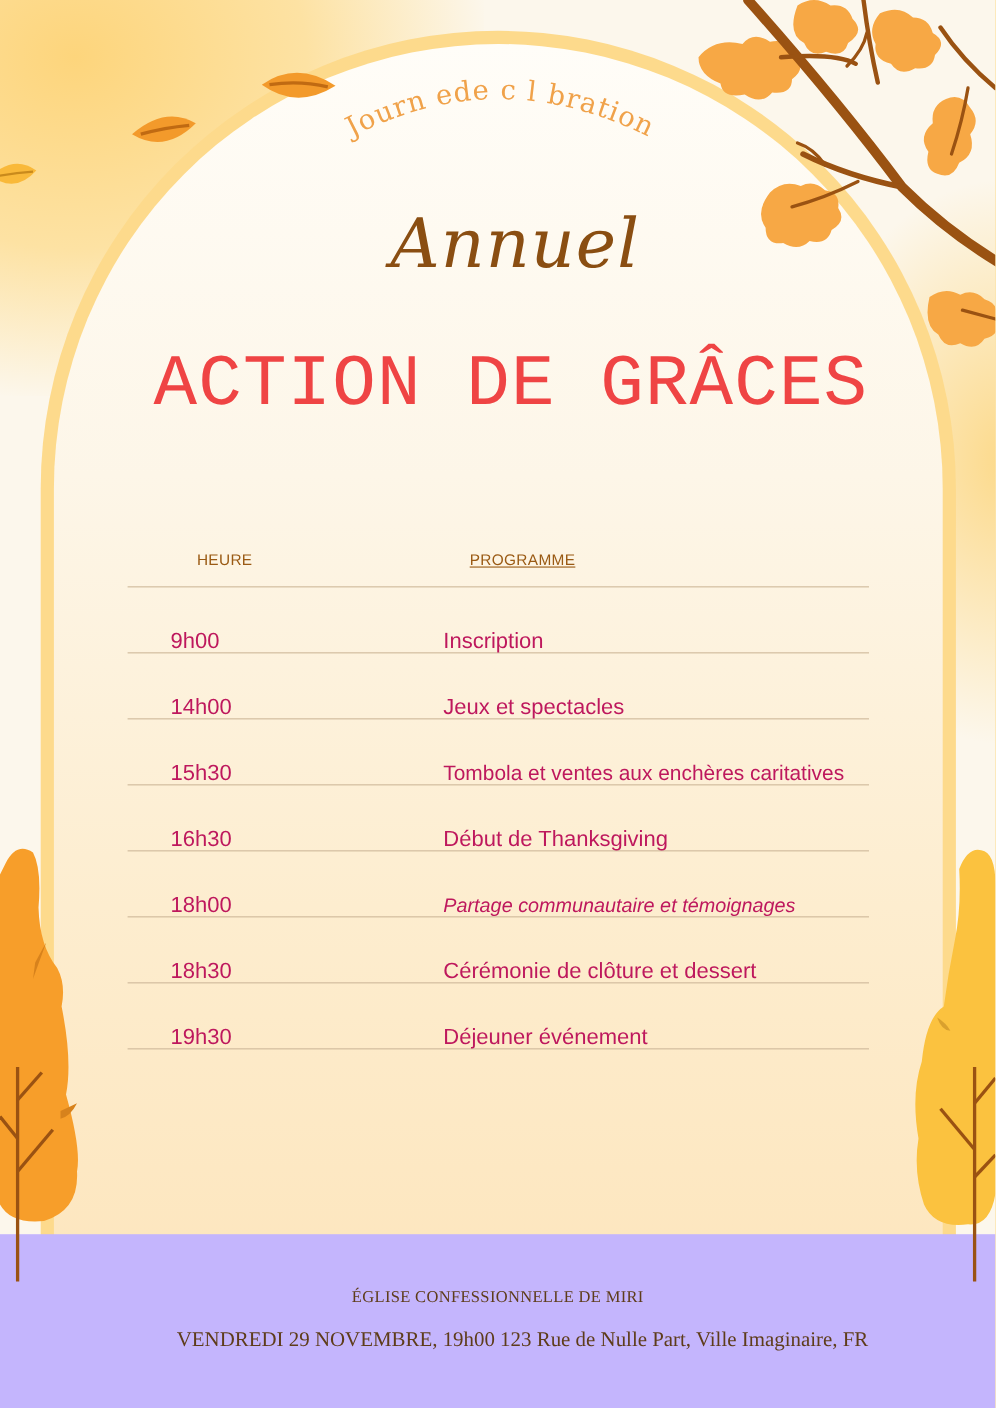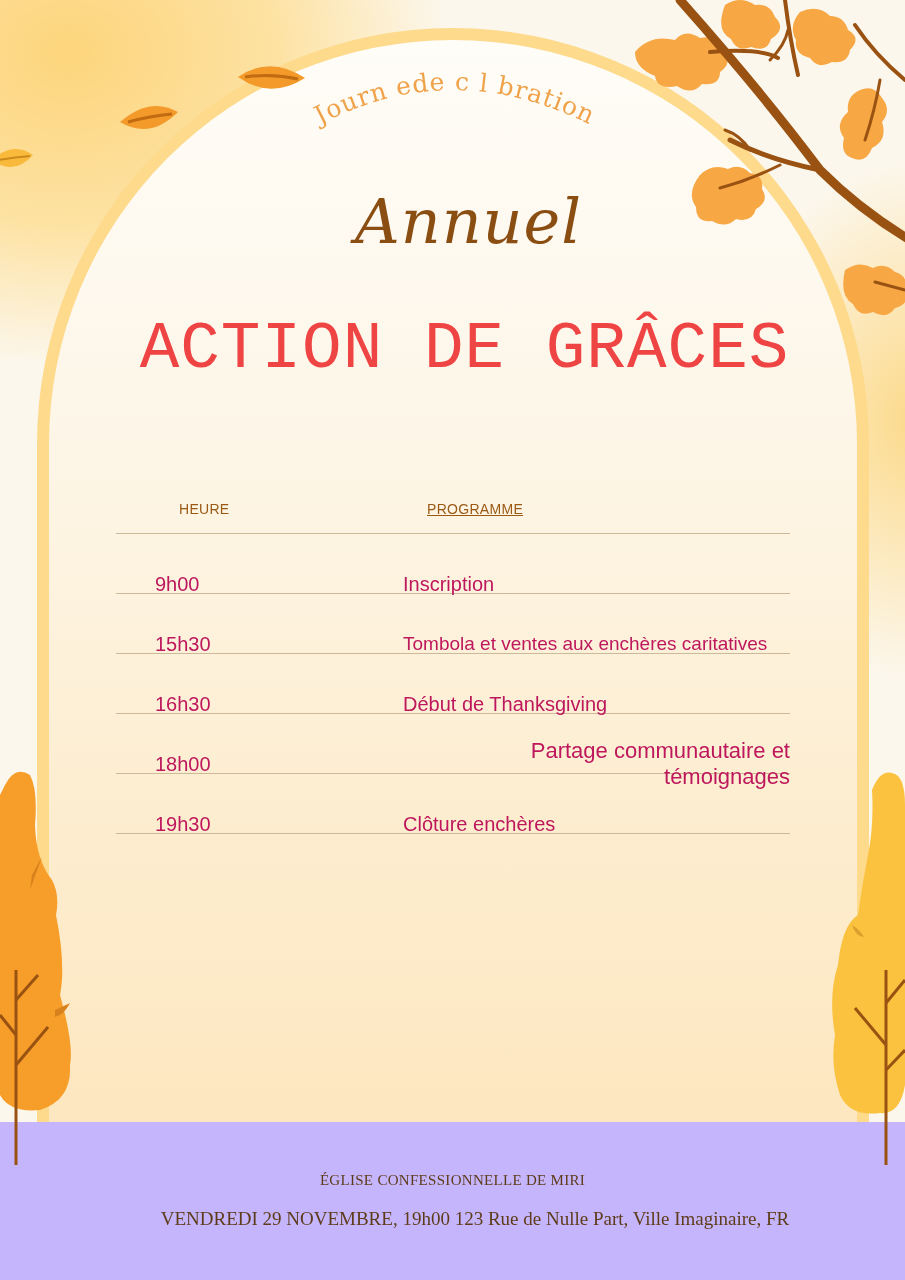--- a/index.html
+++ b/index.html
@@ -58,21 +58,21 @@
     position: relative; height: 59px; border-bottom: 1px solid #CDB89A;
   }
   .row.hl { background: #FCDC95; margin-right: 2px; }
   .cell {
     position: absolute; top: 50%; transform: translateY(-50%);
     font-family: "Liberation Sans", sans-serif; color: #be185d; font-size: 20px; margin-top: 20px;
   }
   .cell.t { left: 39px; }
   .cell.p { left: 287px; text-align: right; }
   .cell.p.small { font-size: 19px; }
-  .cell.p.mid { font-size: 22px; }
+  .cell.p.mid { font-size: 18px; font-style: italic; }
   .footer {
     position: absolute; left: 0; top: 1122px; width: 905px; height: 158px;
     background: #c4b5fd;
   }
   .footer .org {
     position: absolute; left: 0; width: 905px; top: 50px; text-align: center;
     font-family: "Liberation Serif", serif; font-size: 15px; color: #5E3C1A; letter-spacing: 0.3px;
   }
   .footer .info {
     position: absolute; left: 0; width: 894px; top: 86px; text-align: center;
@@ -136,34 +136,42 @@
 <div class="table">
   <div class="thead">
     <span class="th c1">HEURE</span>
     <span class="th c2">PROGRAMME</span>
   </div>
   <div class="row">
     <span class="cell t">9h00</span>
     <span class="cell p">Inscription</span>
   </div>
   <div class="row">
+    <span class="cell t">14h00</span>
+    <span class="cell p">Jeux et spectacles</span>
+  </div>
+  <div class="row">
     <span class="cell t">15h30</span>
     <span class="cell p small">Tombola et ventes aux enchères caritatives</span>
   </div>
   <div class="row">
     <span class="cell t">16h30</span>
     <span class="cell p">Début de Thanksgiving</span>
   </div>
   <div class="row">
     <span class="cell t">18h00</span>
     <span class="cell p mid">Partage communautaire et témoignages</span>
   </div>
   <div class="row">
+    <span class="cell t">18h30</span>
+    <span class="cell p">Cérémonie de clôture et dessert</span>
+  </div>
+  <div class="row">
     <span class="cell t">19h30</span>
-    <span class="cell p">Clôture enchères</span>
+    <span class="cell p">Déjeuner événement</span>
   </div>
 </div>
 
 <div class="footer">
   <div class="org">ÉGLISE CONFESSIONNELLE DE MIRI</div>
   <div class="info">VENDREDI 29 NOVEMBRE, 19h00 123 Rue de Nulle Part, Ville Imaginaire, FR</div>
 </div>
 
 <svg class="deco" style="left:0;top:765px" width="80" height="405">
   <path d="M5,20 Q15,0 30,10 Q38,25 35,60 Q36,95 52,115 Q60,130 56,150 Q66,200 60,230 Q74,280 70,300 Q72,335 40,345 Q10,348 0,330 L0,30 Z" fill="#F79E2A"></path>

